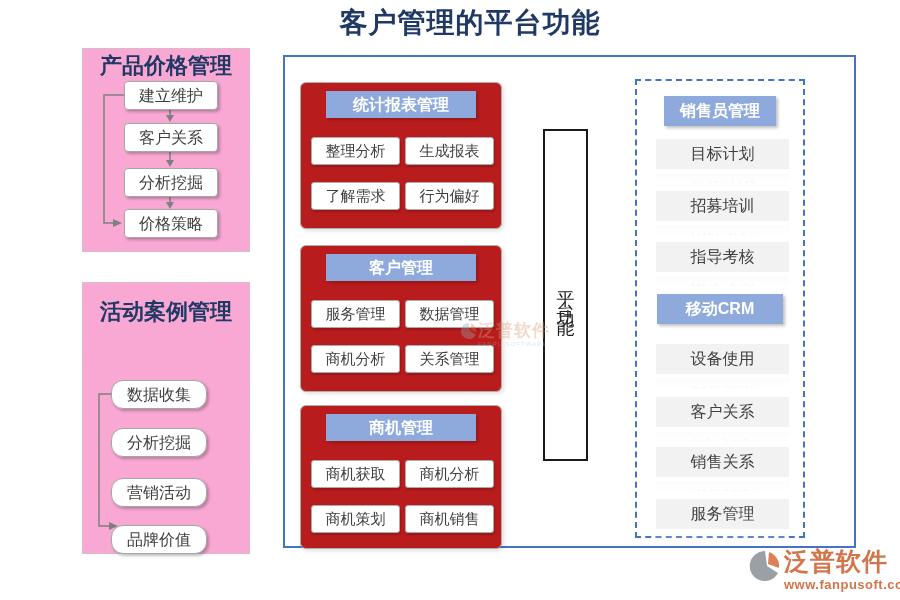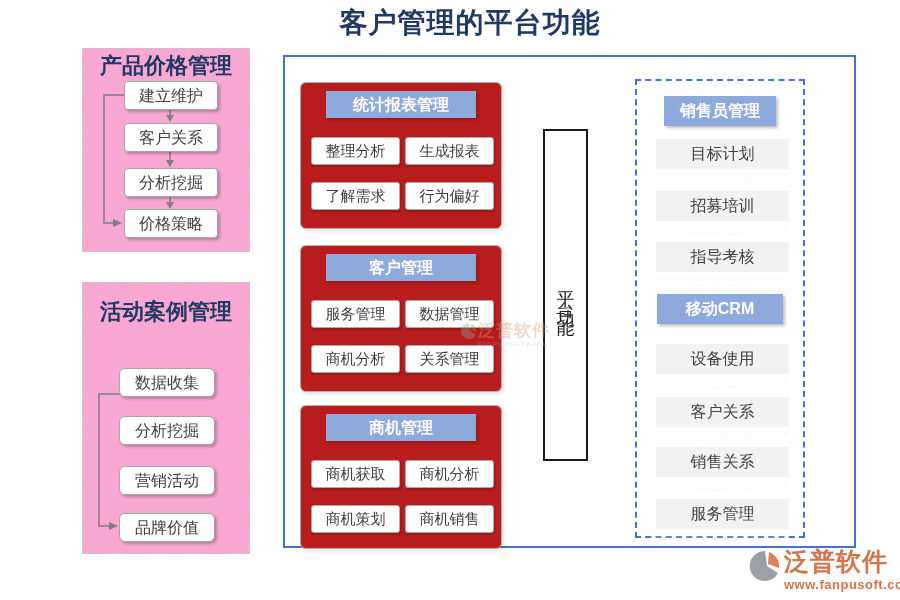--- a/index.html
+++ b/index.html
@@ -26,21 +26,21 @@
     font-size:22px;font-weight:bold;color:#1F3864;
   }
   .side-sec1 .side-title{top:2px;}
   .side-sec2 .side-title{top:14px;}
   .s-item{
     position:absolute;background:#fff;border:1px solid #A6A6A6;
     box-shadow:2px 2px 3px rgba(0,0,0,0.25);
     font-size:16px;color:#3F3F3F;text-align:center;line-height:27px;height:27px;
   }
   .side-sec1 .s-item{left:41px;width:92px;border-radius:4px;}
-  .side-sec2 .s-item{left:36px;width:94px;border-radius:6px;}
+  .side-sec2 .s-item{left:28px;width:94px;border-radius:12px;margin-top:12px;}
   .sec-svg{position:absolute;left:0;top:0;pointer-events:none;}
   
   .main-box{
     position:absolute;left:283px;top:55px;width:573px;height:493px;
     border:2px solid #4472C4;background:#fff;box-sizing:border-box;
   }
   .group{
     position:absolute;width:200px;background:#b91c1c;
     border:1px solid #AFAFAF;border-radius:6px;
     box-shadow:2px 2px 4px rgba(0,0,0,0.12);

